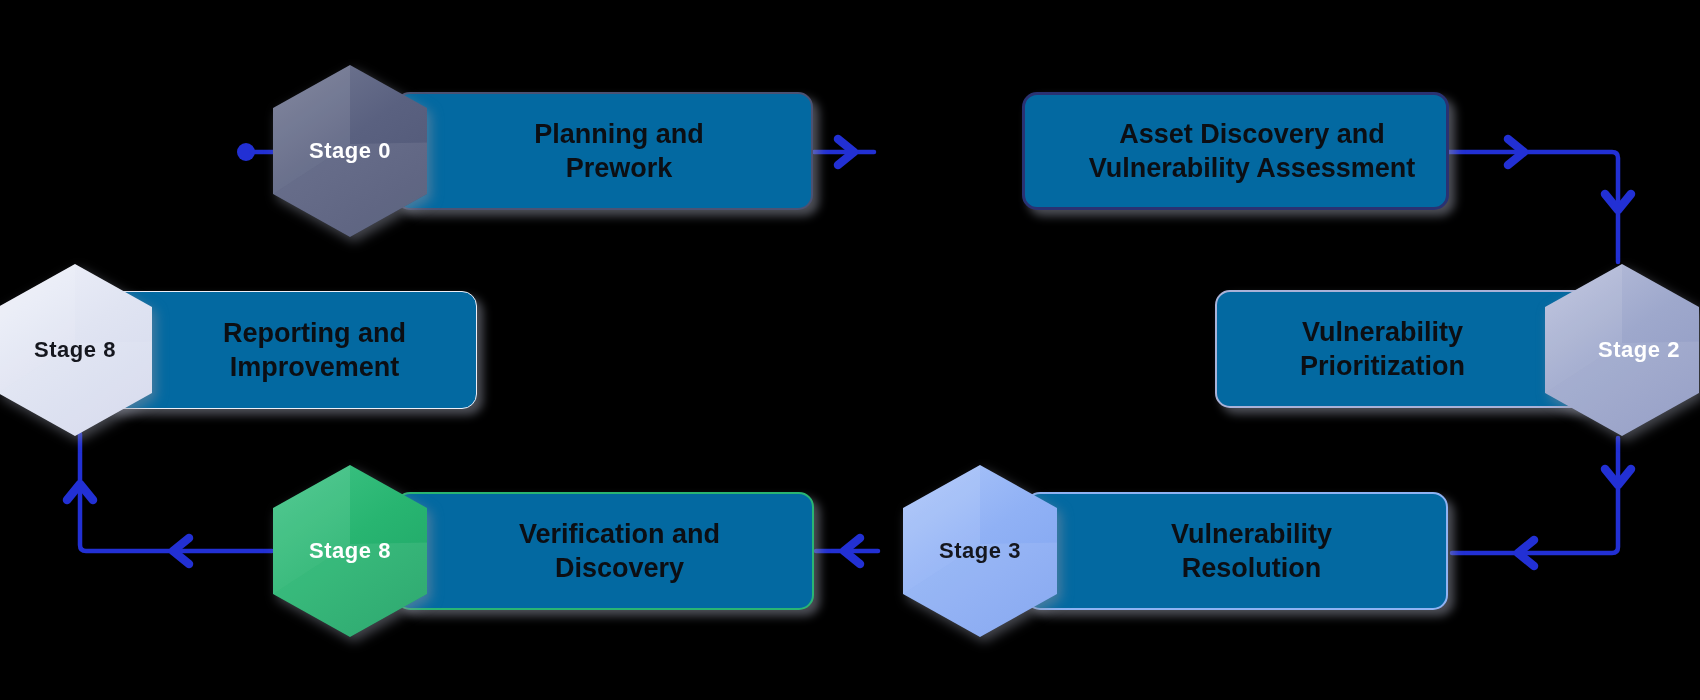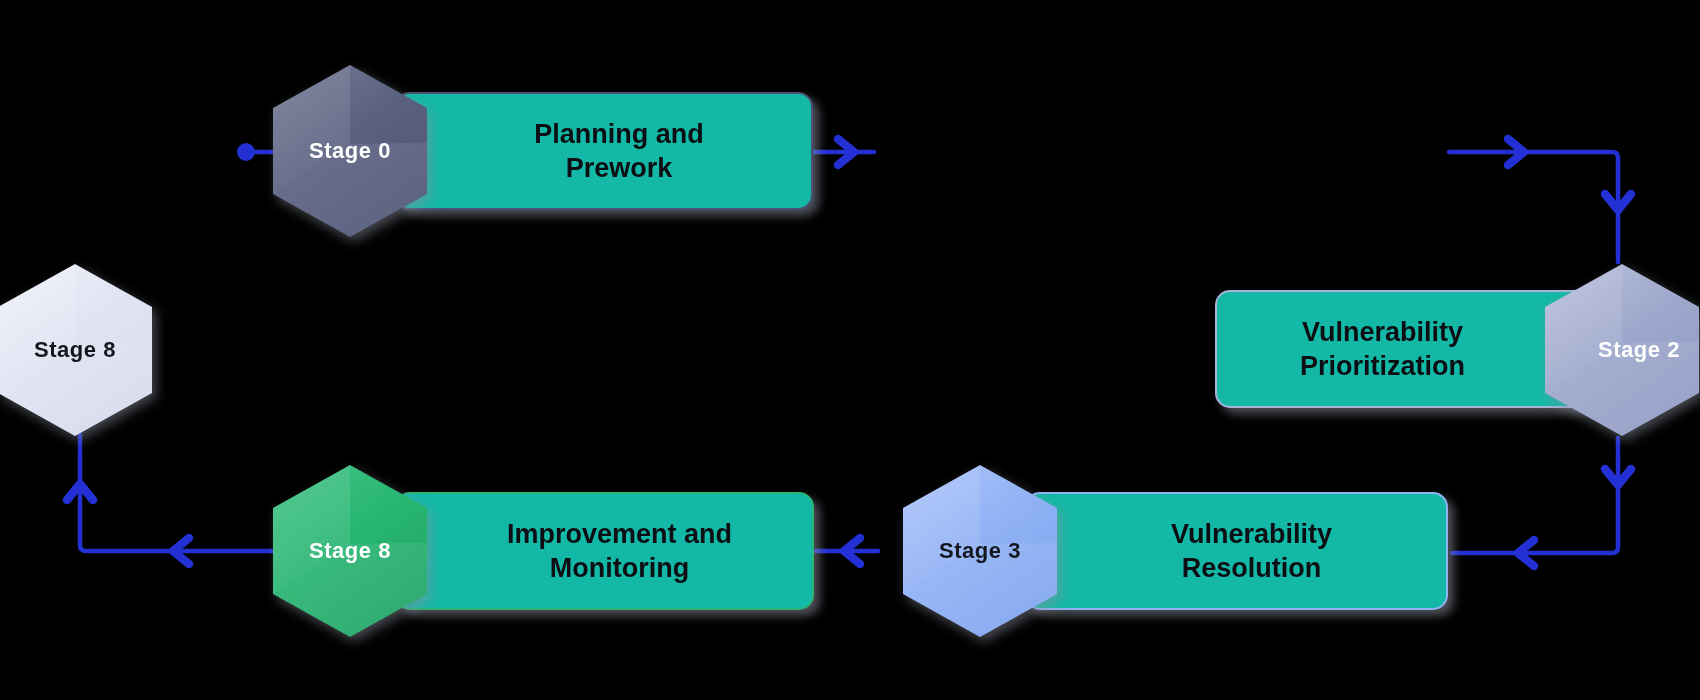--- a/index.html
+++ b/index.html
@@ -17,21 +17,21 @@
     stroke:var(--connector,#2230d4);fill:none;
     stroke-linecap:round;stroke-linejoin:round;
   }
   #connector-layer .flow-line{stroke-width:4.5px;}
   #connector-layer .flow-head{stroke-width:8.5px;}
   #connector-layer circle{fill:var(--connector,#2230d4);}
 
   
   .node-box{
     position:absolute;height:118px;z-index:2;
-    background:#14b8a6;border:2px solid #ccc;border-radius:15px;
+    background:#0369a1;border:2px solid #ccc;border-radius:15px;
     box-sizing:border-box;
     display:flex;align-items:center;justify-content:center;
     box-shadow:6px 6px 10px rgba(141,144,158,.55);
   }
   .node-box .title{
     font-size:27px;line-height:34px;font-weight:600;
     color:#0c0e13;text-align:center;
   }
   #box-0{left:395px;top:92px;width:418px;padding-left:30px;}
   #box-0 .title{max-width:200px;}
@@ -113,28 +113,34 @@
     <g>
       <path class="flow-line" d="M272 551 H 86 Q80 551 80 545 V 434"></path>
       <path class="flow-head" d="M189 538 L173 551 L189 564"></path>
       <path class="flow-head" d="M67 500 L80 484 L93 500"></path>
     </g>
   </svg>
 
   <div class="node-box" id="box-0" style="border-color: rgb(75, 82, 115);">
     <span class="title">Planning and Prework</span>
   </div>
+  <div class="node-box" id="box-1" style="border-color: rgb(42, 50, 114);">
+    <span class="title">Asset Discovery and Vulnerability Assessment</span>
+  </div>
   <div class="node-box" id="box-2" style="border-color: rgb(169, 178, 216); padding-left: 8px;">
     <span class="title">Vulnerability Prioritization</span>
   </div>
   <div class="node-box" id="box-3" style="border-color: rgb(143, 179, 243);">
     <span class="title">Vulnerability Resolution</span>
   </div>
   <div class="node-box" id="box-4" style="border-color: rgb(42, 181, 115);">
-    <span class="title">Improvement and Monitoring</span>
+    <span class="title">Verification and Discovery</span>
+  </div>
+  <div class="node-box" id="box-5" style="border-color: rgb(236, 238, 248);">
+    <span class="title">Reporting and Improvement</span>
   </div>
 
   <div class="hex-wrap" id="hex-0">
     <div class="hex" style="--hl: #757b95; --hb: #5a6180; --hd: #4e5574;">
       <span class="badge" style="color: rgb(255, 255, 255);">Stage 0</span>
     </div>
   </div>
   <div class="hex-wrap" id="hex-2">
     <div class="hex" style="--hl: #bcc2dd; --hb: #9ea8cc; --hd: #8e98c2;">
       <span class="badge" style="color: rgb(255, 255, 255); margin-left: 34px;">Stage 2</span>

